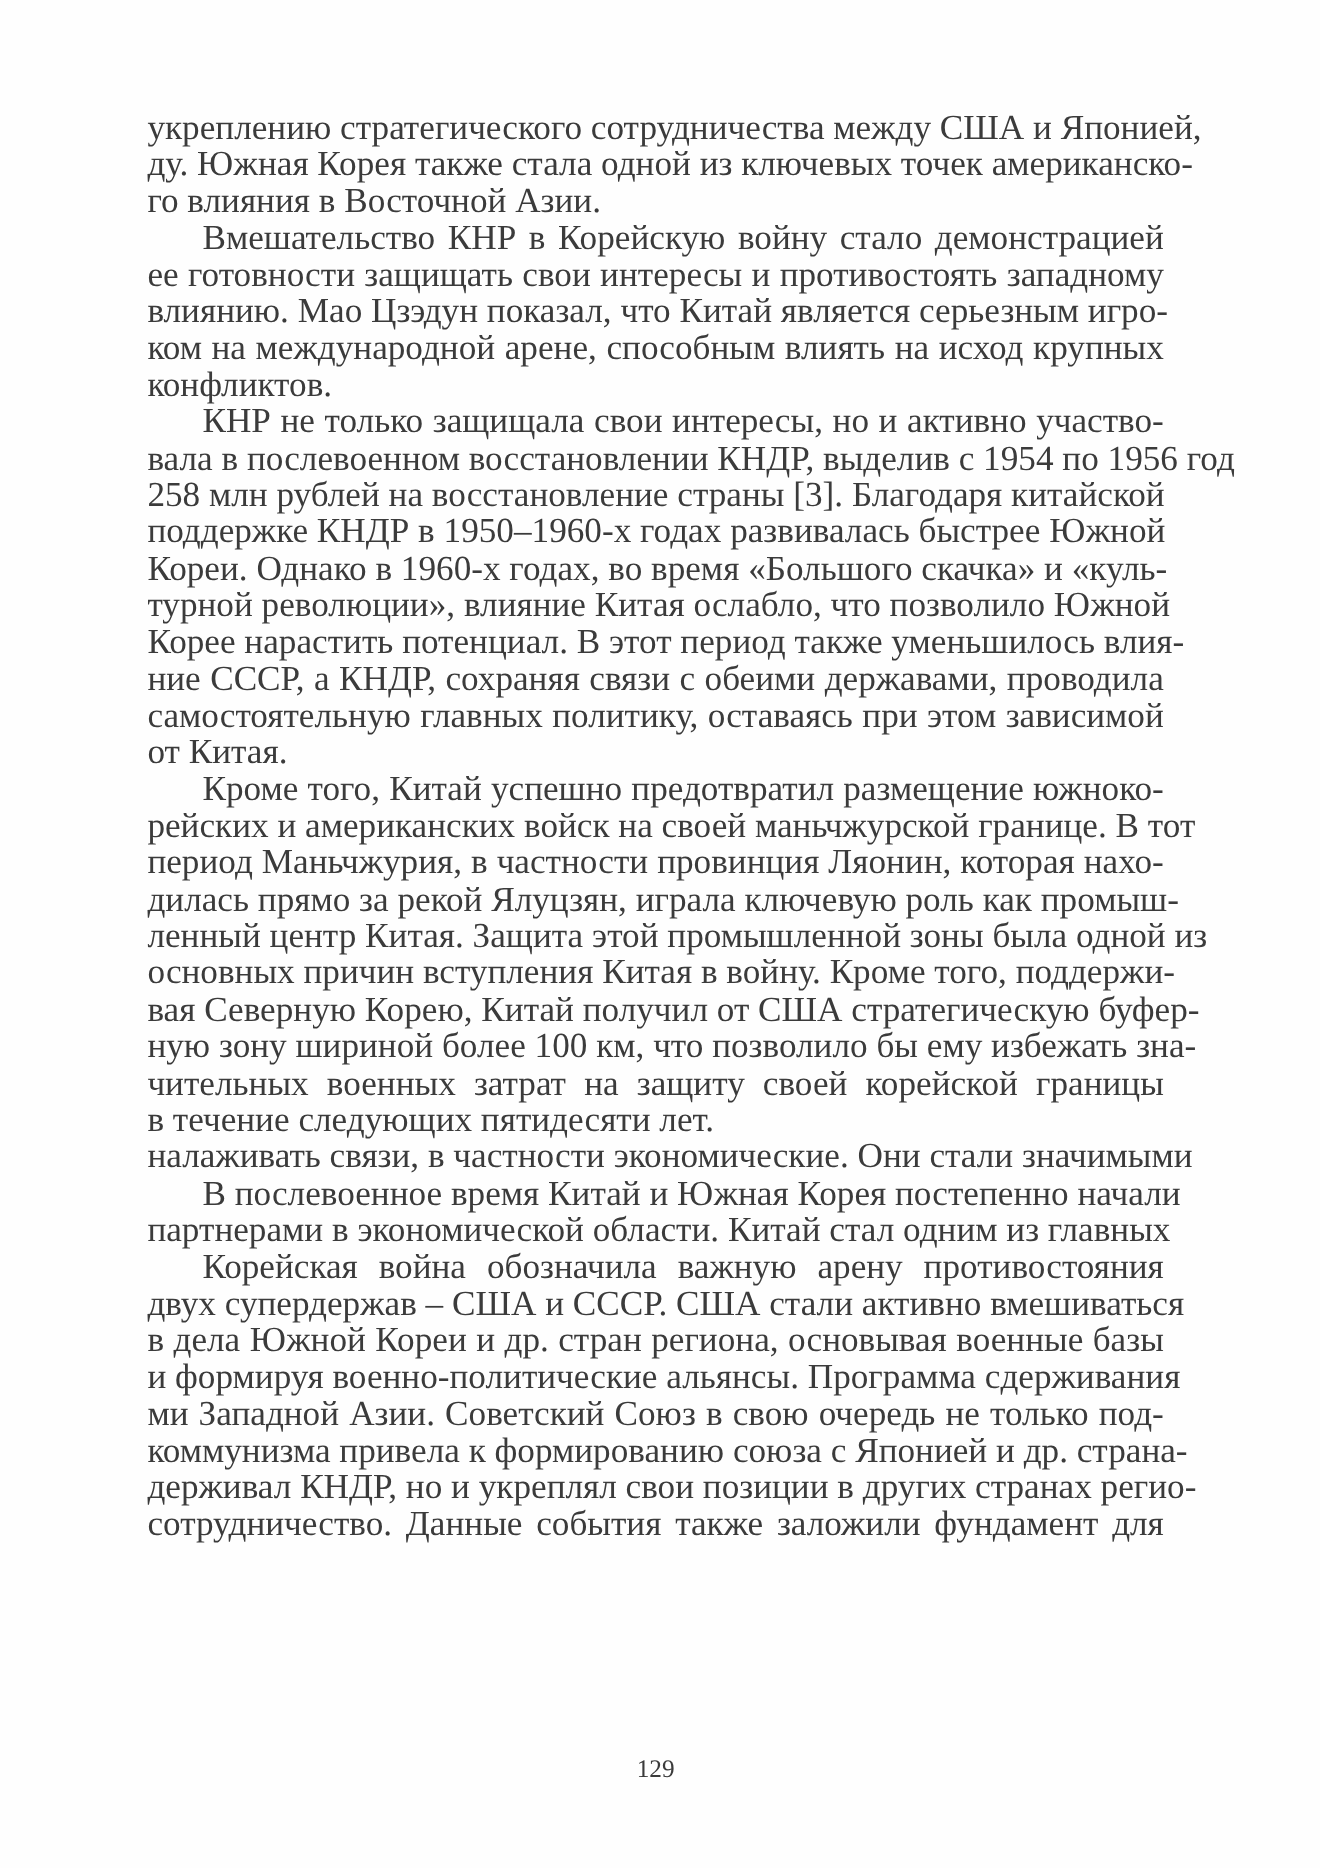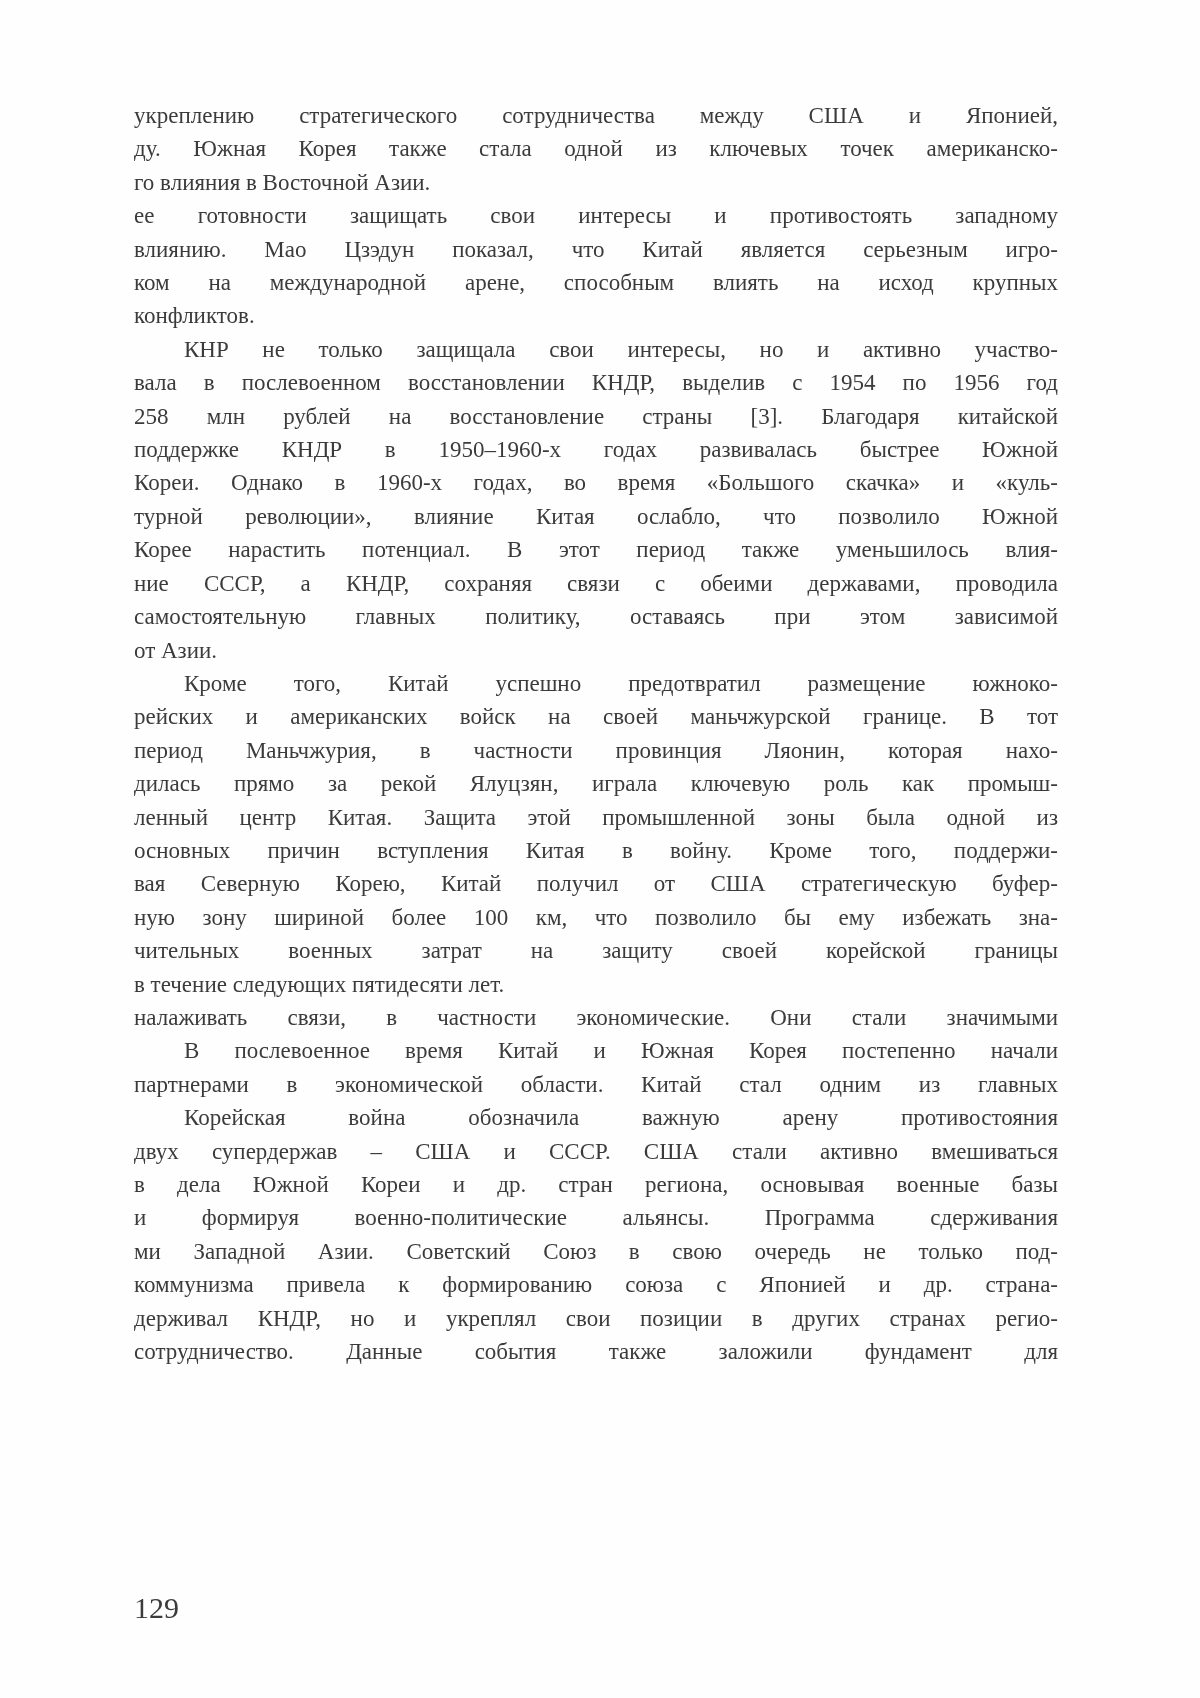--- a/index.html
+++ b/index.html
@@ -15,21 +15,21 @@
     width: 1200px;
     height: 1698px;
     font-family: "Liberation Serif", "DejaVu Serif", serif;
     color: #3b3b3b;
   }
   .text-block {
     position: absolute;
     left: 134px;
     top: 99px;
     width: 924px;
-    font-size: 23px;
+    font-size: 32px;
     line-height: 33.4px;
   }
   .paragraph {
     margin: 0;
     padding: 0;
   }
   .text-line {
     text-align: justify;
     text-align-last: justify;
     text-justify: inter-word;
@@ -39,51 +39,53 @@
     text-align-last: left;
   }
   .text-line.indent {
     text-indent: 50px;
   }
   .footer {
     position: absolute;
     left: 134px;
     top: 1592px;
     width: 924px;
-    font-size: 30px;
+    text-align: center;
+    font-size: 23px;
     line-height: 32px;
   }
 </style>
 </head>
 <body>
 
 <div class="page">
   <div class="text-block" id="text-block">
       <div class="paragraph">
         <div class="text-line">укреплению стратегического сотрудничества между США и Японией,</div>
         <div class="text-line">ду. Южная Корея также стала одной из ключевых точек американско-</div>
         <div class="text-line para-end">го влияния в Восточной Азии.</div>
       </div>
       <div class="paragraph">
+        <div class="text-line indent">Вмешательство КНР в Корейскую войну стало демонстрацией</div>
         <div class="text-line">ее готовности защищать свои интересы и противостоять западному</div>
         <div class="text-line">влиянию. Мао Цзэдун показал, что Китай является серьезным игро-</div>
         <div class="text-line">ком на международной арене, способным влиять на исход крупных</div>
         <div class="text-line para-end">конфликтов.</div>
       </div>
       <div class="paragraph">
         <div class="text-line indent">КНР не только защищала свои интересы, но и активно участво-</div>
         <div class="text-line">вала в послевоенном восстановлении КНДР, выделив с 1954 по 1956 год</div>
         <div class="text-line">258 млн рублей на восстановление страны [3]. Благодаря китайской</div>
         <div class="text-line">поддержке КНДР в 1950–1960-х годах развивалась быстрее Южной</div>
         <div class="text-line">Кореи. Однако в 1960-х годах, во время «Большого скачка» и «куль-</div>
         <div class="text-line">турной революции», влияние Китая ослабло, что позволило Южной</div>
         <div class="text-line">Корее нарастить потенциал. В этот период также уменьшилось влия-</div>
         <div class="text-line">ние СССР, а КНДР, сохраняя связи с обеими державами, проводила</div>
         <div class="text-line">самостоятельную главных политику, оставаясь при этом зависимой</div>
-        <div class="text-line para-end">от Азии.</div>
+        <div class="text-line para-end">от Китая.</div>
       </div>
       <div class="paragraph">
         <div class="text-line indent">Кроме того, Китай успешно предотвратил размещение южноко-</div>
         <div class="text-line">рейских и американских войск на своей маньчжурской границе. В тот</div>
         <div class="text-line">период Маньчжурия, в частности провинция Ляонин, которая нахо-</div>
         <div class="text-line">дилась прямо за рекой Ялуцзян, играла ключевую роль как промыш-</div>
         <div class="text-line">ленный центр Китая. Защита этой промышленной зоны была одной из</div>
         <div class="text-line">основных причин вступления Китая в войну. Кроме того, поддержи-</div>
         <div class="text-line">вая Северную Корею, Китай получил от США стратегическую буфер-</div>
         <div class="text-line">ную зону шириной более 100 км, что позволило бы ему избежать зна-</div>

